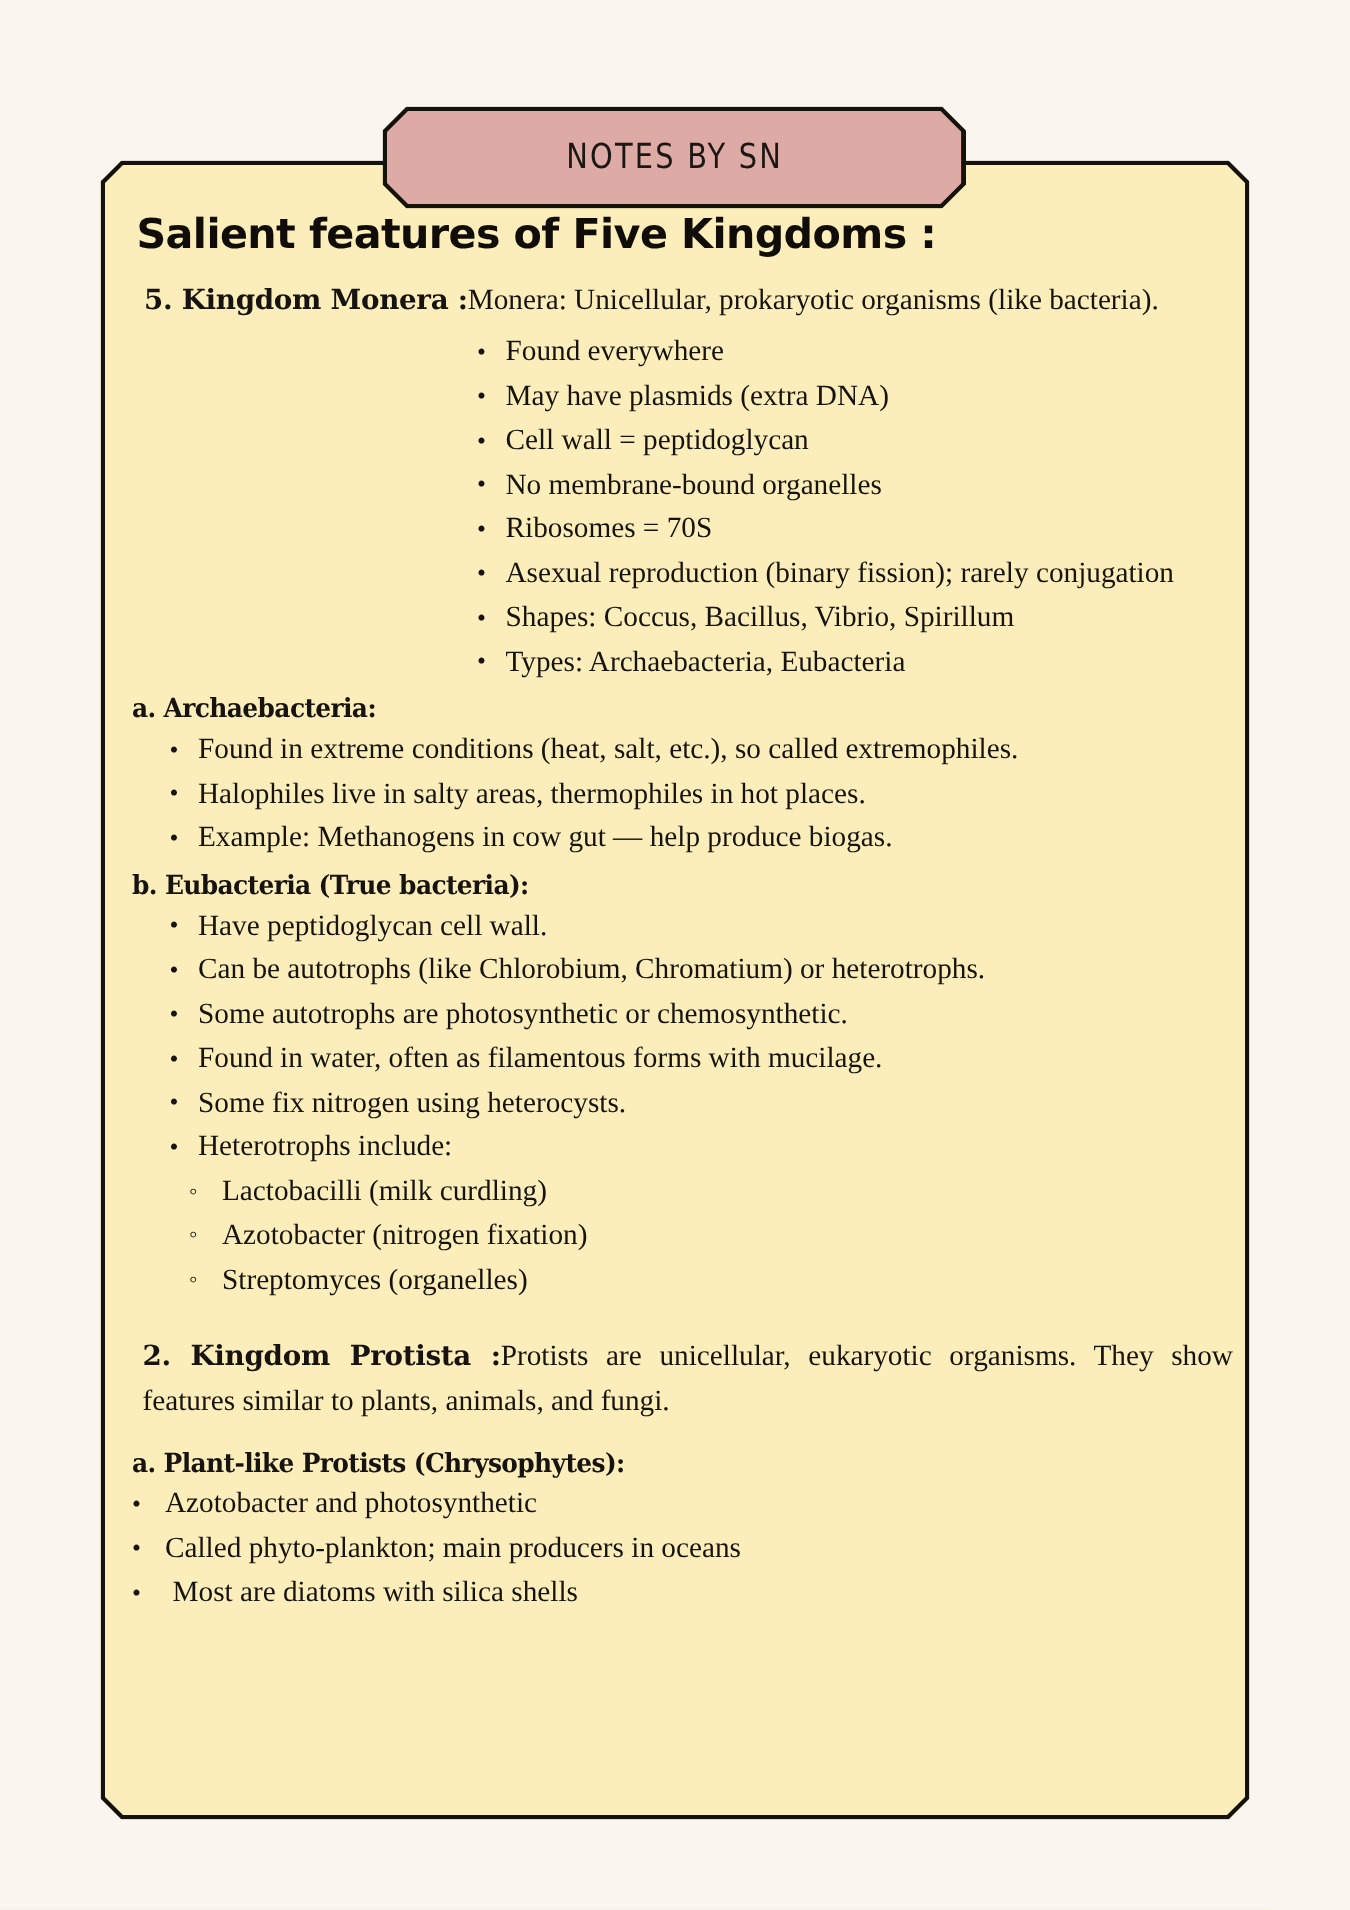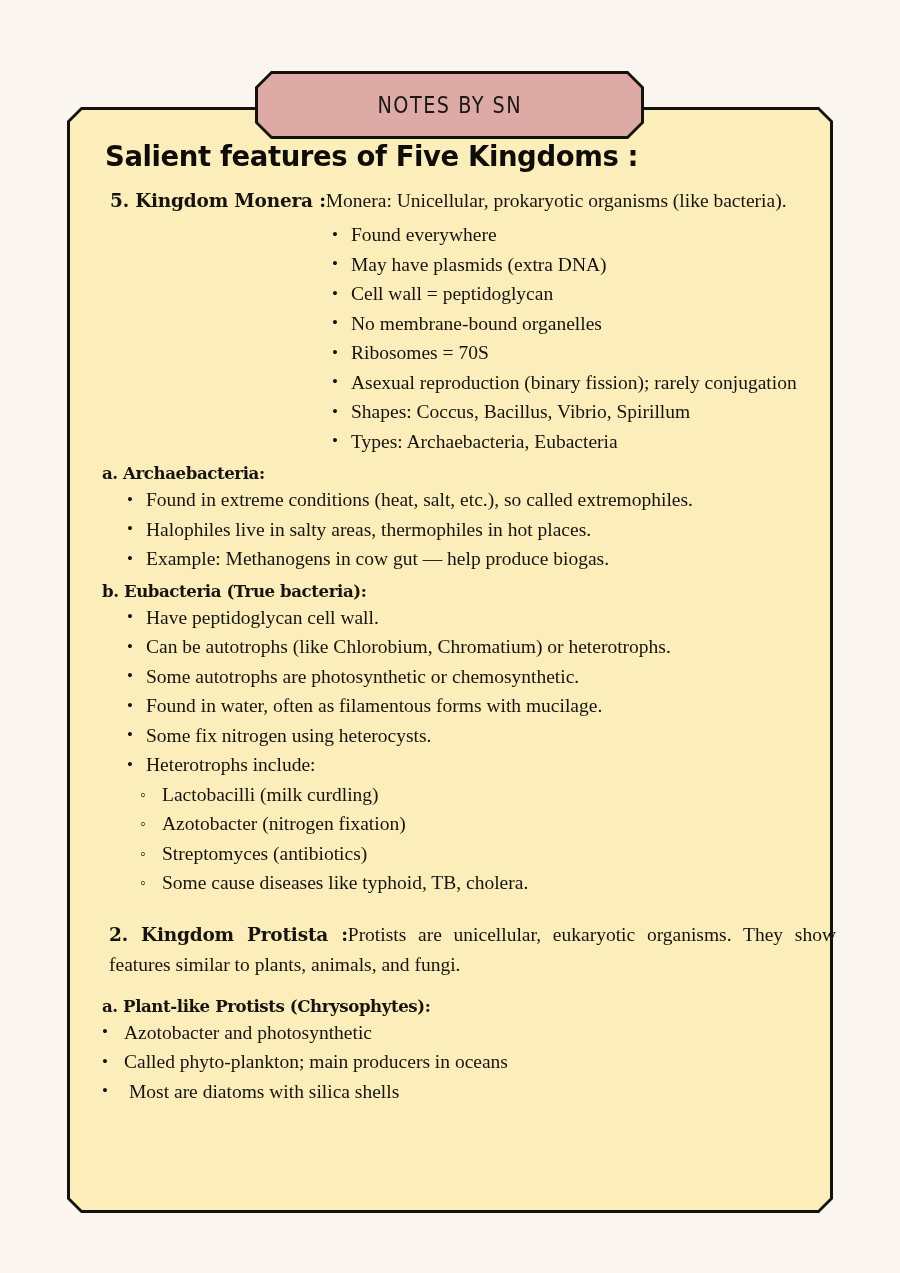--- a/index.html
+++ b/index.html
@@ -123,21 +123,21 @@
     font-size: 23px;
     letter-spacing: 1.6px;
     color: #1b1713;
     font-weight: 400;
     transform: scaleX(0.93);
   }
 
   
   #content {
     position: absolute;
-    left: 102px;
+    left: 88px;
     top: 140px;
     width: 734px;
     color: #171310;
   }
 
   .page-title {
     font-family: "DejaVu Sans", "Liberation Sans", sans-serif;
     font-size: 27.5px;
     font-weight: bold;
     letter-spacing: -0.4px;
@@ -282,22 +282,21 @@
       <li>Have peptidoglycan cell wall.</li>
       <li>Can be autotrophs (like Chlorobium, Chromatium) or heterotrophs.</li>
       <li>Some autotrophs are photosynthetic or chemosynthetic.</li>
       <li>Found in water, often as filamentous forms with mucilage.</li>
       <li>Some fix nitrogen using heterocysts.</li>
       <li>Heterotrophs include:</li>
     </ul>
     <ul class="nested">
       <li>Lactobacilli (milk curdling)</li>
       <li>Azotobacter (nitrogen fixation)</li>
-      <li>Streptomyces (antibiotics)</li>
-      <li>Some cause diseases like typhoid, TB, cholera.</li>
+      <li>Streptomyces (organelles)</li>
     </ul>
 
     <div class="kingdom-block k2" style="margin-top:22px;">
       <span class="kingdom-label">2. Kingdom Protista :</span><span class="kingdom-body">Protists are unicellular, eukaryotic organisms. They show features similar to plants, animals, and fungi.</span>
     </div>
 
     <div class="sub-heading" style="margin-top:16px;">a. Plant-like Protists (Chrysophytes):</div>
     <ul class="bl indent-low">
       <li>Azotobacter and photosynthetic</li>
       <li>Called phyto-plankton; main producers in oceans</li>

